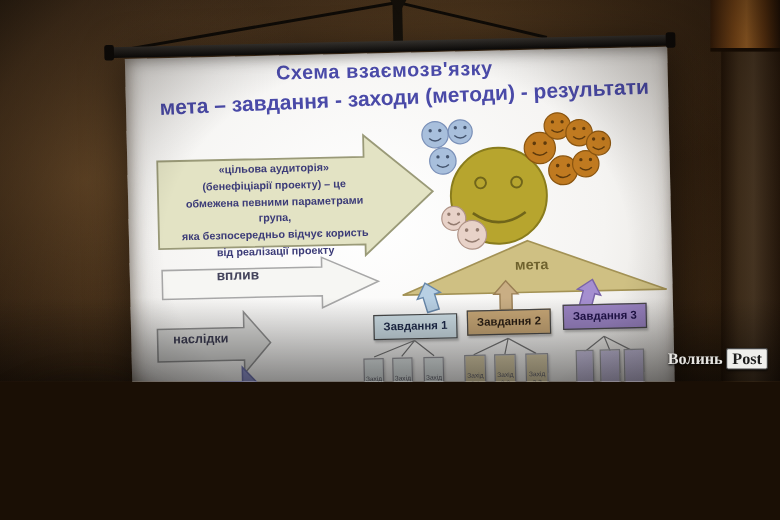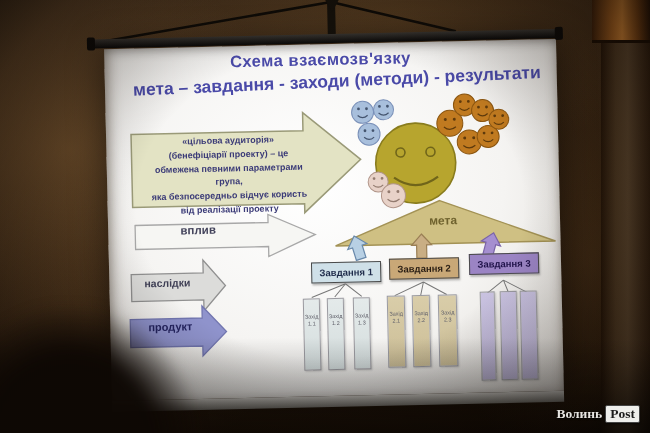--- a/index.html
+++ b/index.html
@@ -1,18 +1,18 @@
 <!DOCTYPE html>
 <html><head>
 <meta charset="utf-8">
 <style>
   html,body{margin:0;padding:0;}
   body{width:650px;height:433px;overflow:hidden;background:#1a0f05;
        font-family:"Liberation Sans",sans-serif;}
-  #photo{position:relative;width:650px;height:433px;overflow:hidden;}
+  #photo{position:relative;width:650px;height:318px;overflow:hidden;}
 
   
   .wall{position:absolute;inset:0;
     background:
       radial-gradient(ellipse 300px 260px at 70px 150px, rgba(150,108,60,.50), transparent 75%),
       radial-gradient(ellipse 260px 200px at 85px 330px, rgba(120,85,48,.28), transparent 75%),
       radial-gradient(ellipse 420px 180px at 400px 20px, rgba(110,78,40,.38), transparent 75%),
       radial-gradient(ellipse 200px 300px at 590px 260px, rgba(115,80,42,.30), transparent 75%),
       linear-gradient(160deg,#4a3520,#2c1c0d 60%,#1a0f05);}
   .pillar{position:absolute;left:601px;top:0;width:49px;height:433px;

